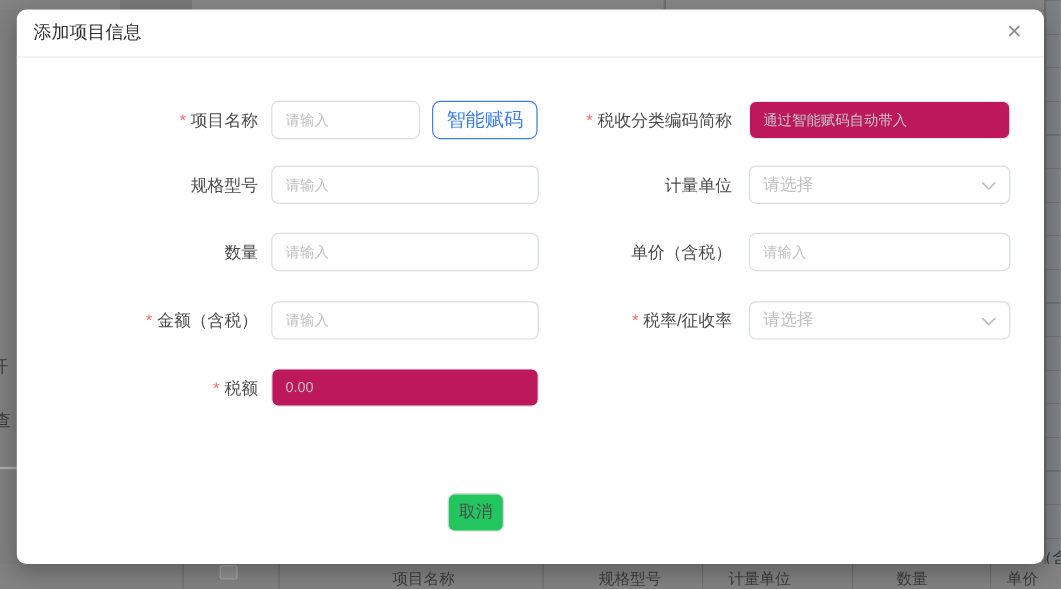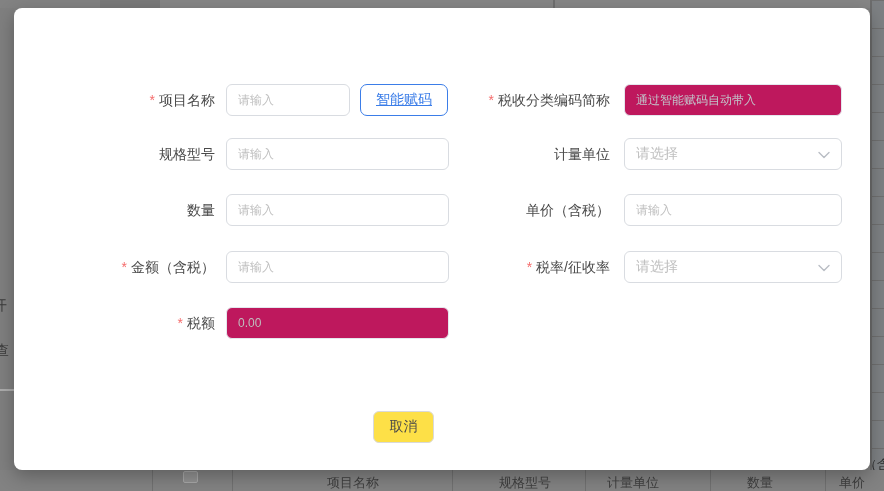--- a/index.html
+++ b/index.html
@@ -46,31 +46,31 @@
   .ctl-r { position:absolute; left:570px; width:218px; height:32px; }
 
   .ipt { width:100%; height:32px; border:1px solid #D9DCE1; border-radius:6px; padding:0 11px;
          font-size:12px; color:#333; background:#fff; outline:none; font-family:inherit; }
   .ipt::placeholder { color:#BFBFBF; }
   .ipt.disabled { background:#be185d; border-color:#E4E7ED; color:#BFBFBF; }
   .ipt.disabled::placeholder { color:#C2C6CC; }
 
   .group { display:flex; gap:10px; }
   .btn-smart { height:32px; width:88px; border:1.5px solid #3B7DE8; color:#3B7DE8; background:#fff;
-               border-radius:7px; font-size:14px; cursor:pointer; font-family:inherit;text-decoration:underline; }
+               border-radius:7px; font-size:16px; cursor:pointer; font-family:inherit; }
 
   .sel { position:relative; width:100%; height:32px; border:1px solid #D9DCE1; border-radius:6px;
          background:#fff; cursor:pointer; display:flex; align-items:center; padding:0 11px; }
   .sel-ph { font-size:14px; color:#BFBFBF; flex:1; }
   .chev { position:absolute; right:11px; top:12px; }
 
   .footer-btns { position:absolute; left:359px; top:403px; display:flex; gap:12px; }
   .btn-primary { width:64px; height:32px; background:#3B7DE8; color:#fff; border:none; border-radius:6px;
                  font-size:14px; cursor:pointer; font-family:inherit; }
-  .btn-default { width:61px; height:32px; background:#fde047; color:#4A4A4A; border:1px solid #D9D9D9;
+  .btn-default { width:47px; height:32px; background:#22c55e; color:#4A4A4A; border:1px solid #D9D9D9;
                  border-radius:6px; font-size:14px; cursor:pointer; font-family:inherit; }
 </style>
 </head>
 <body>
 
 <div class="bg-top">
   <div class="seg-left"></div>
   <div class="seg-dark"></div>
   <div class="vline"></div>
 </div>
@@ -94,20 +94,24 @@
   <div class="bline" style="left:825px"></div>
   <span class="bbx"></span>
   <span class="bcol" style="left:353px">项目名称</span>
   <span class="bcol" style="left:525px">规格型号</span>
   <span class="bcol" style="left:633px">计量单位</span>
   <span class="bcol" style="left:760px">数量</span>
   <span class="bcol" style="left:852px">单价</span>
 </div>
 
 <div class="modal">
+  <div class="modal-header">
+    <span class="modal-title">添加项目信息</span>
+    <span class="modal-close">✕</span>
+  </div>
 
   <div class="row" style="top:76px">
     <label class="lbl lbl-l"><span class="req">*</span><span>项目名称</span></label>
     <div class="ctl-l group">
       <input class="ipt" style="width: 124px;" placeholder="请输入">
       <button class="btn-smart">智能赋码</button>
     </div>
     <label class="lbl lbl-r"><span class="req">*</span><span>税收分类编码简称</span></label>
     <div class="ctl-r">
       <input class="ipt disabled" disabled="" placeholder="通过智能赋码自动带入" style="">

